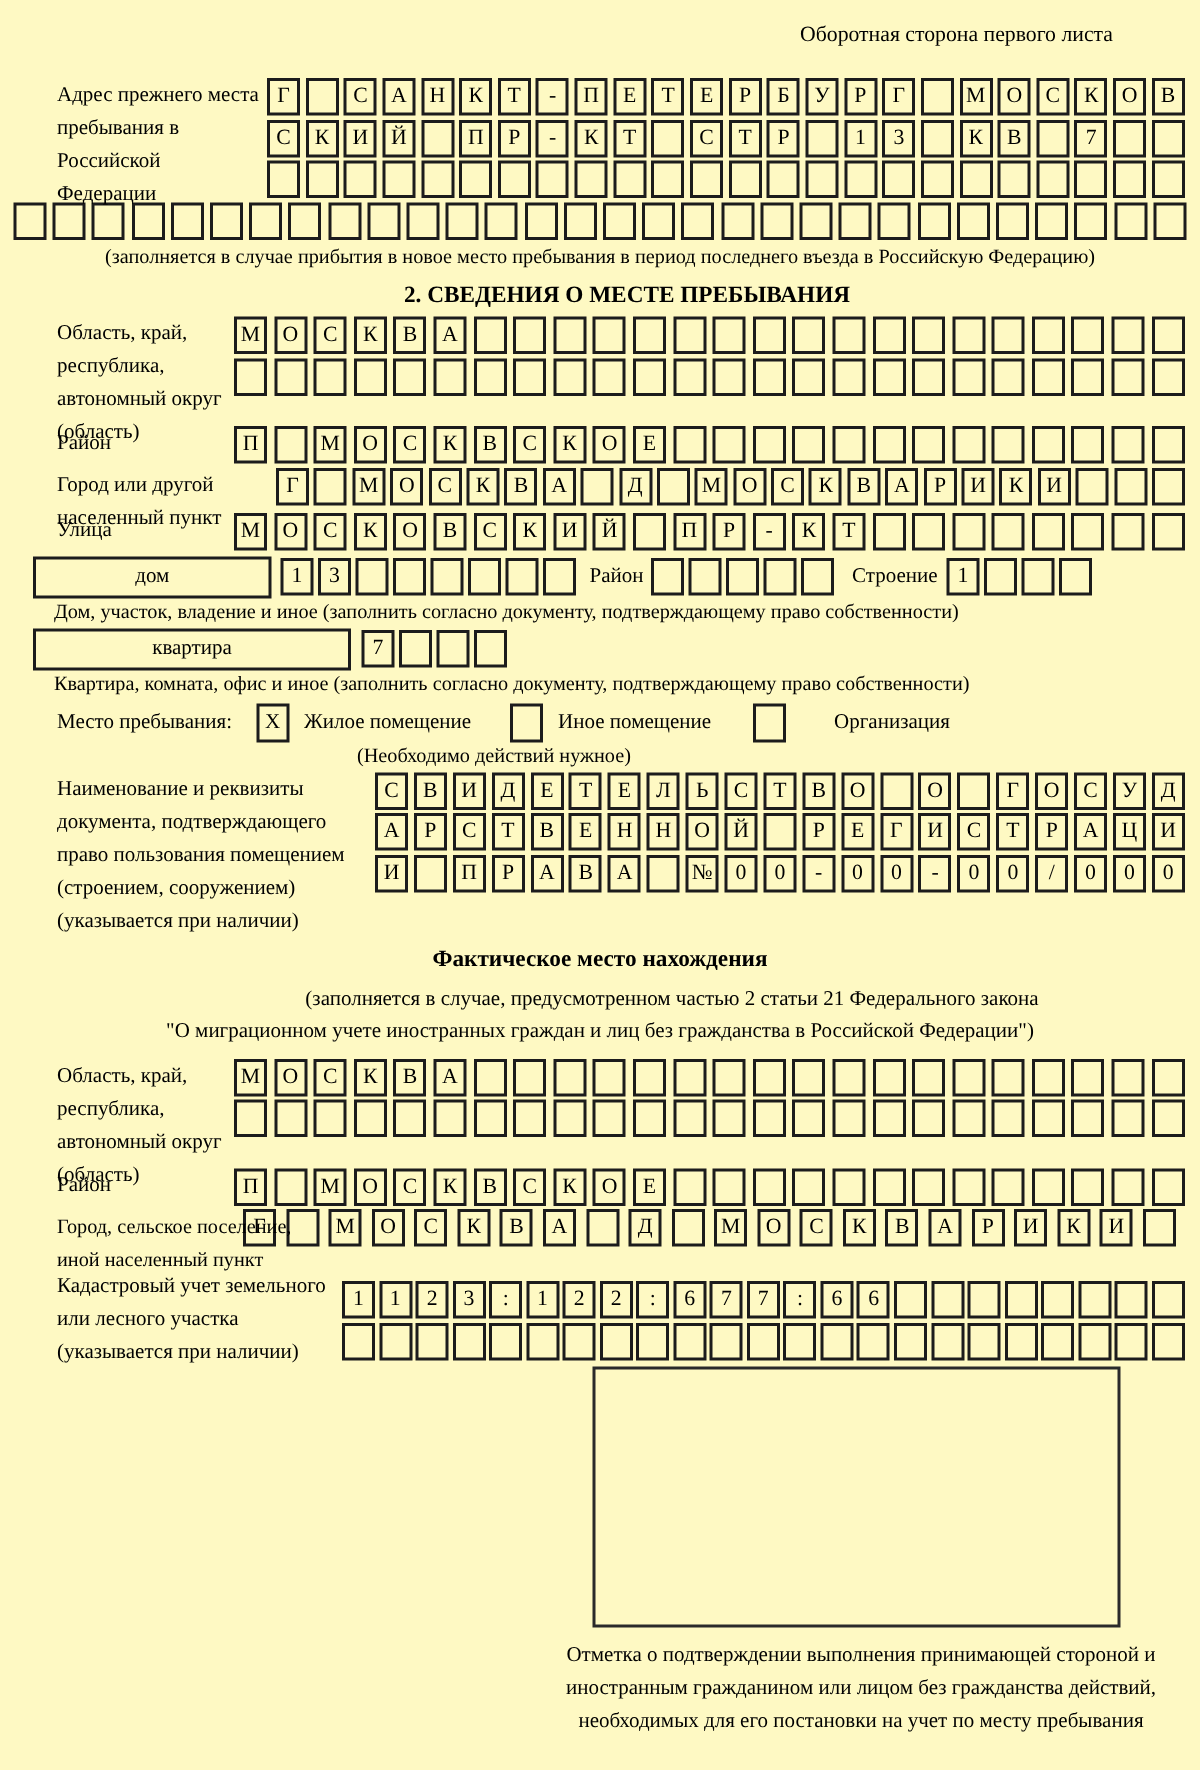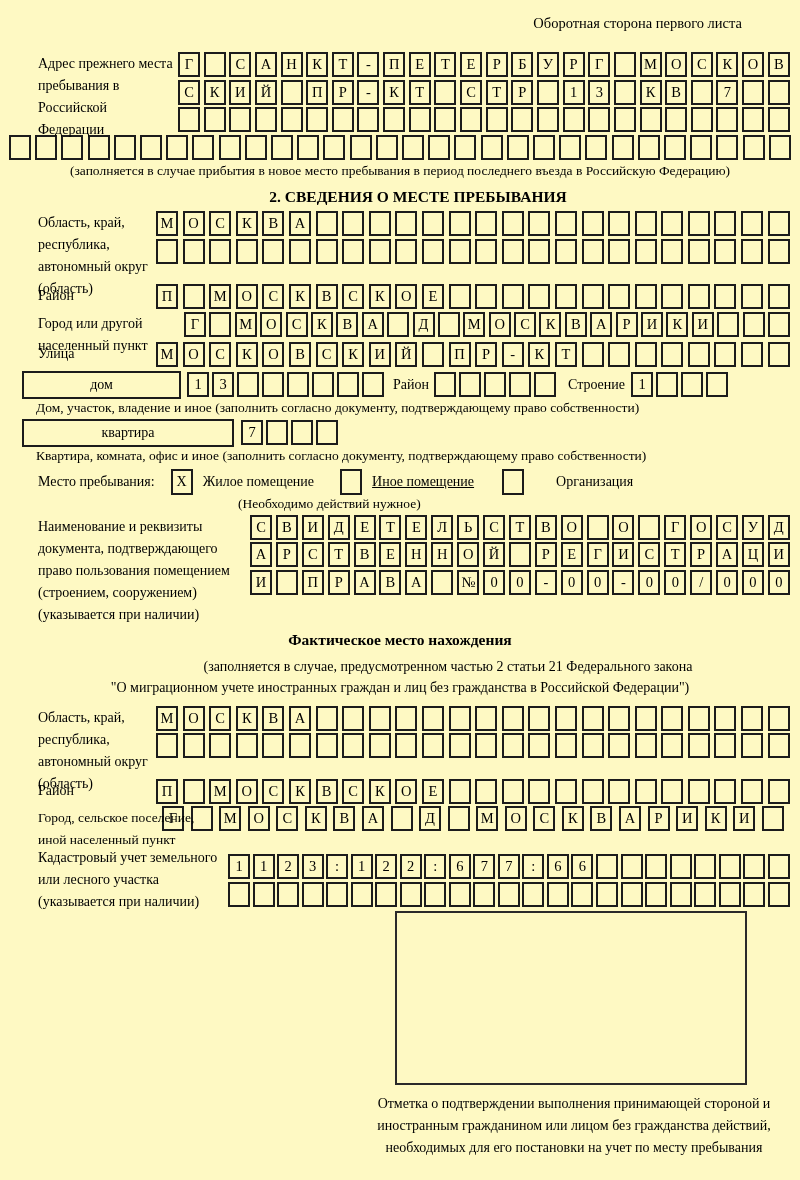--- a/index.html
+++ b/index.html
@@ -344,21 +344,21 @@
         <div class="cell"></div>
       </div>
   </div>
   <div class="fnote left">Квартира, комната, офис и иное (заполнить согласно документу, подтверждающему право собственности)</div>
 
   <div class="stay mt4">
     <span>Место пребывания:</span>
     <span class="chk" style="margin-left:16px;">X</span>
     <span style="margin-left:10px;">Жилое помещение</span>
     <span class="chk" style="margin-left:26px;"></span>
-    <span style="margin-left:10px;text-decoration:underline;">Иное помещение</span>
+    <span style="margin-left:10px;">Иное помещение</span>
     <span class="chk" style="margin-left:28px;"></span>
     <span style="margin-left:32px;">Организация</span>
   </div>
   <div class="fnote" style="margin-left:238px;">(Необходимо действий нужное)</div>
 
   <div class="field mt2" style="min-height:88px;">
     <div class="flabel" style="width:206px;">Наименование и реквизиты документа, подтверждающего право пользования помещением (строением, сооружением) (указывается при наличии)</div>
     <div class="cells w540">
         <div class="cell">С</div>
         <div class="cell">В</div>

